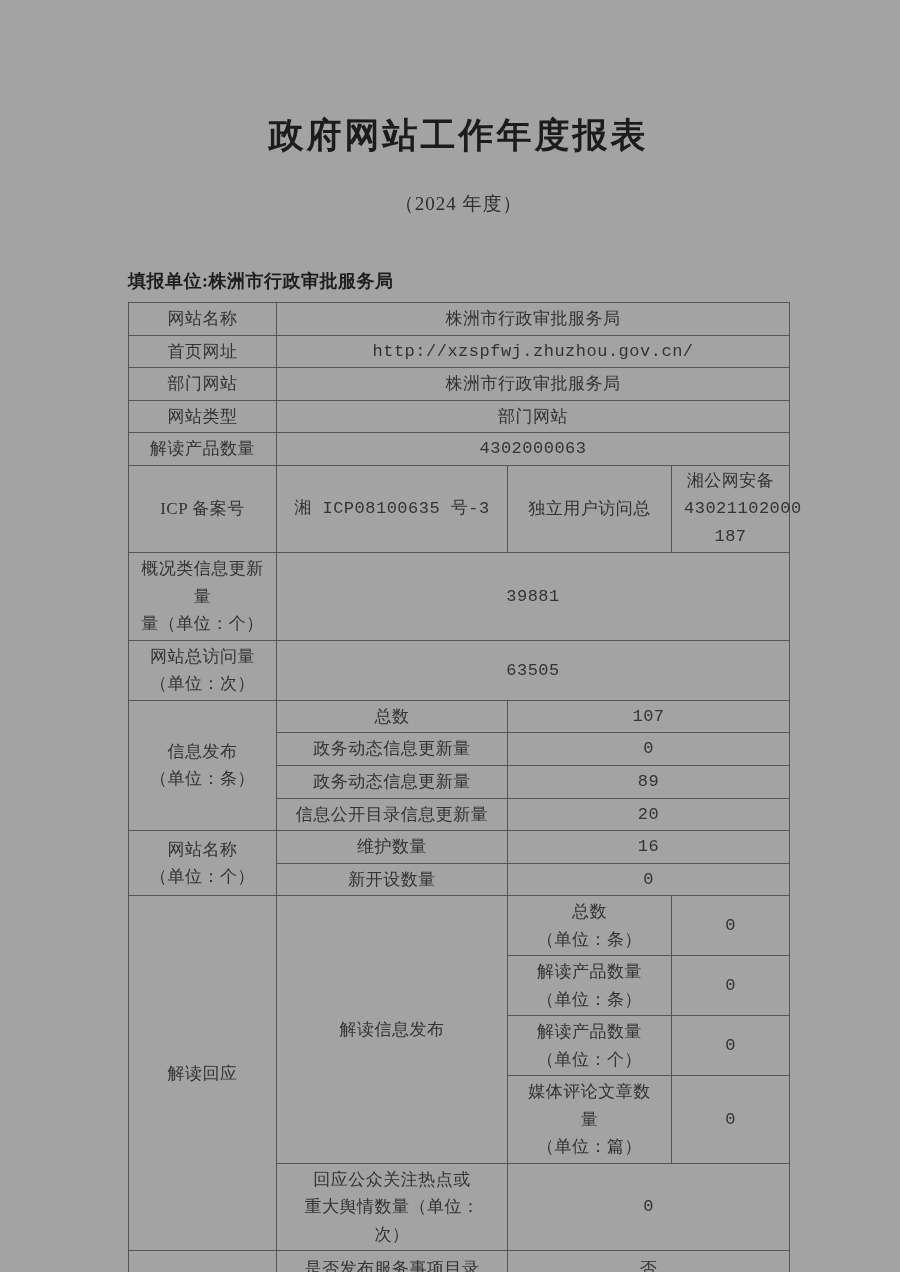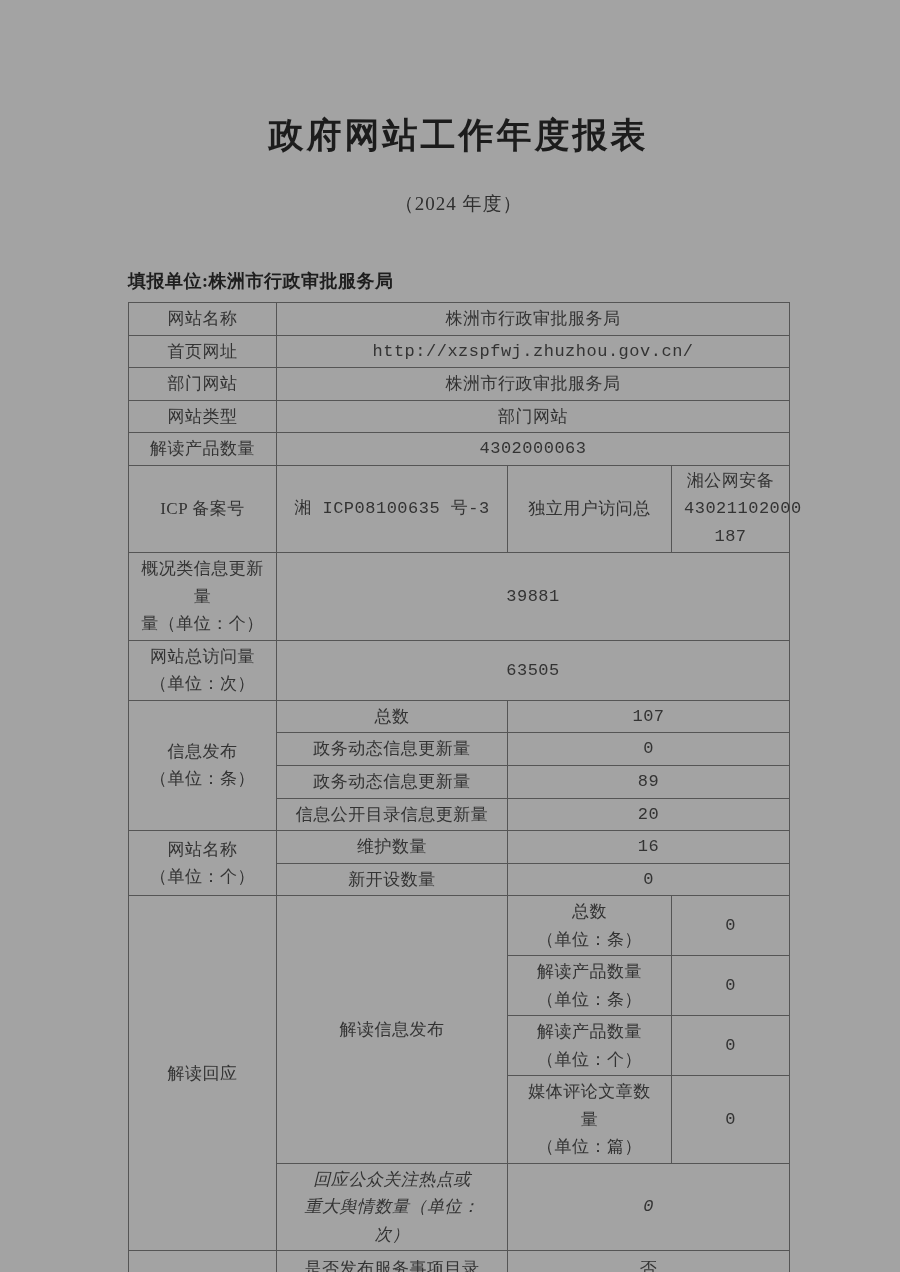--- a/index.html
+++ b/index.html
@@ -55,21 +55,21 @@
     white-space: pre-line;
     padding: 2px 12px;
     color: #333333;
     letter-spacing: 0.5px;
   }
   td.mono { font-family: "Liberation Mono", "Liberation Serif", serif; font-size: 16px; letter-spacing: 0; margin-top: 32px; }
   tr.h31 { height: 31px; }
   tr.h83 { height: 83px; }
   tr.h55 { height: 55px; }
   tr.h51 { height: 51px; }
-  tr.h79 { height: 79px; font-style: italic; }
+  tr.h79 { height: 79px; }
   tr.h36 { height: 36px; }
   .page-number {
     margin-top: 36px;
     text-align: center;
     font-size: 17px;
     color: #2e2e2e;
   }
 </style>
 </head>
 <body>

